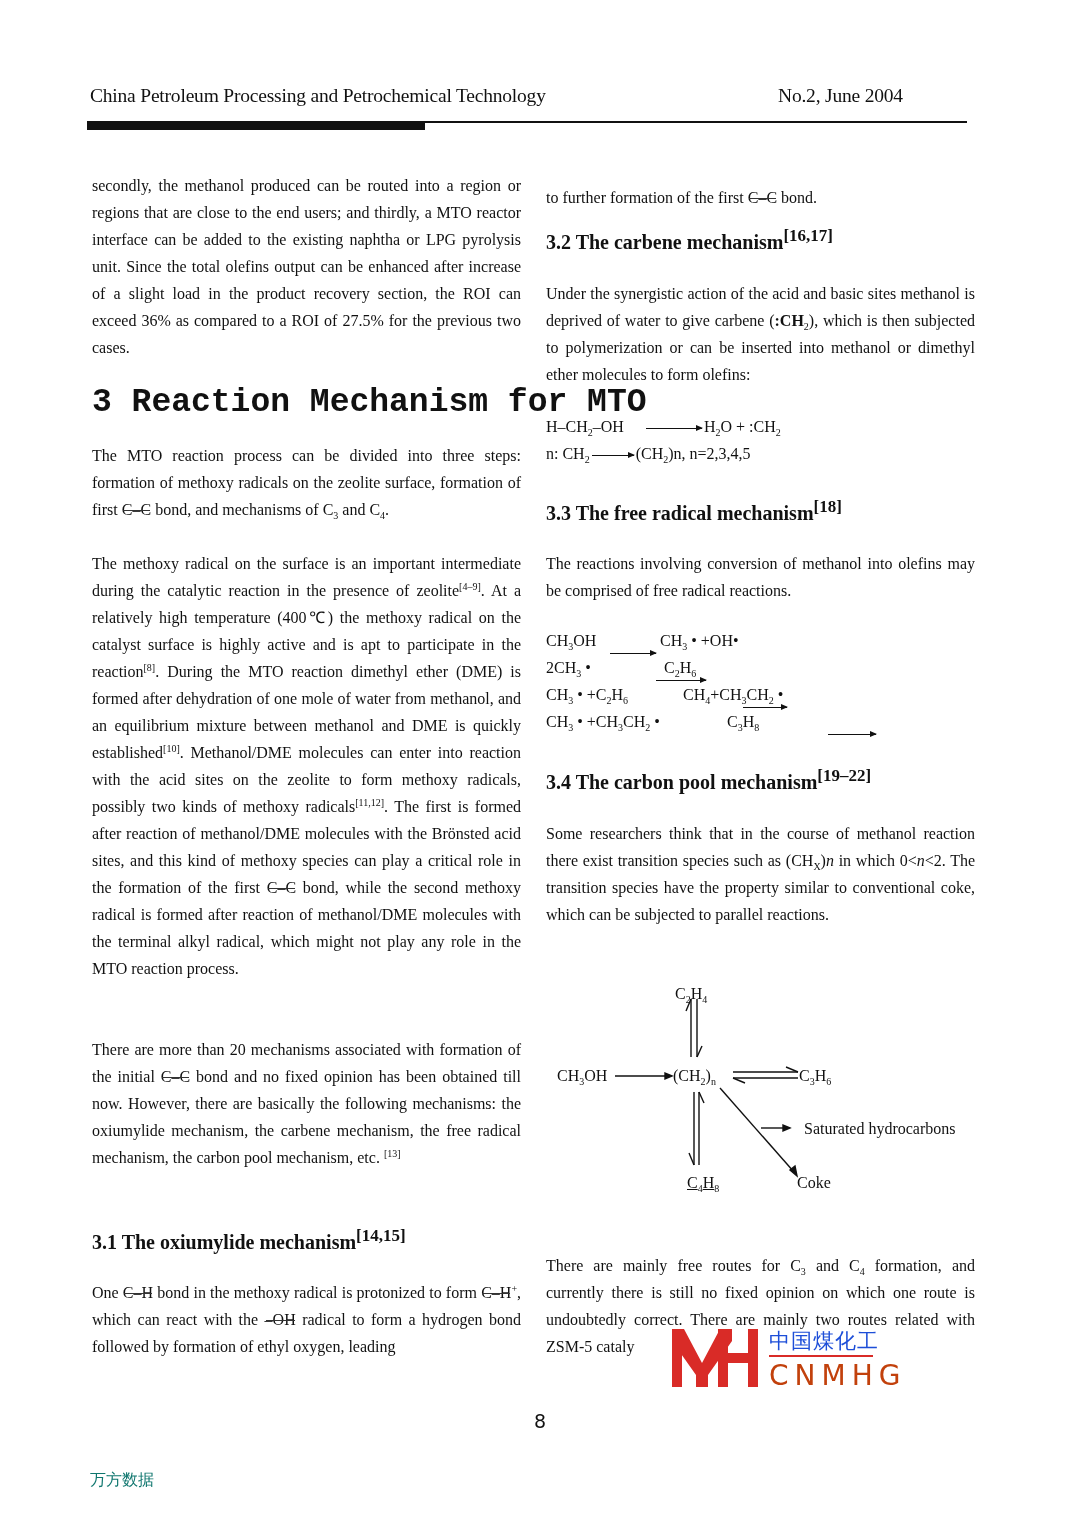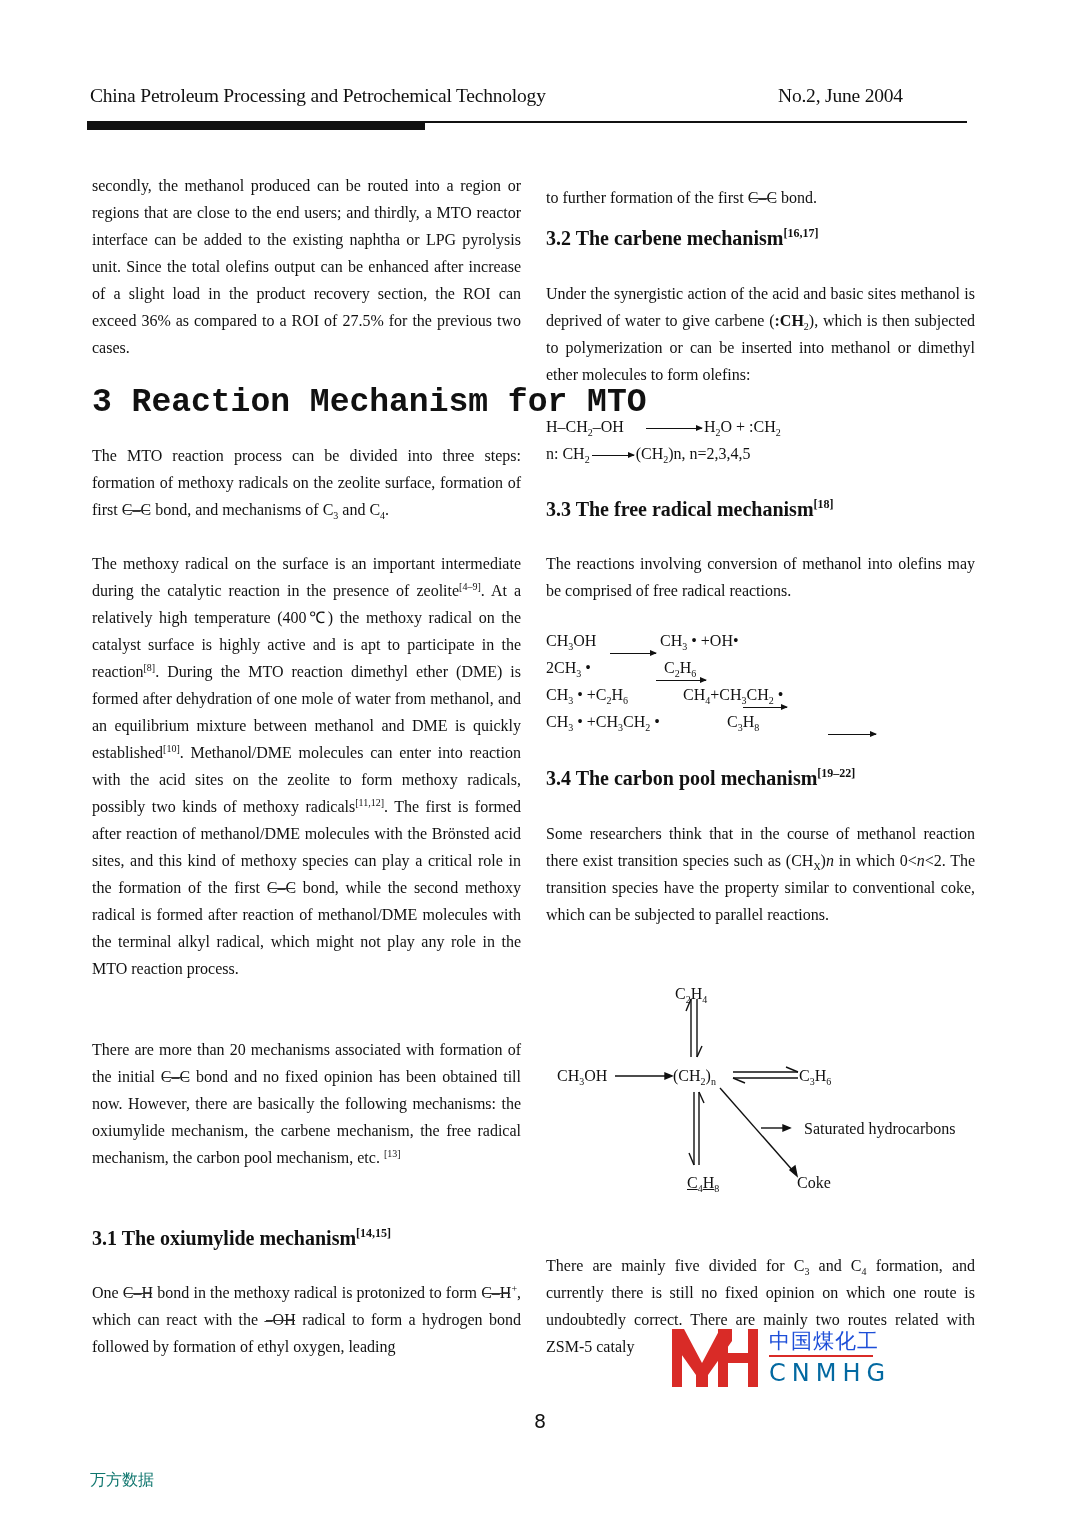--- a/index.html
+++ b/index.html
@@ -8,21 +8,21 @@
   .abs { position: absolute; }
   .hdr { font-size: 19.5px; top: 85px; letter-spacing: -0.2px; }
   .rule-thin { position: absolute; left: 87px; top: 121px; width: 880px; height: 2px; background: #111; }
   .rule-thick { position: absolute; left: 87px; top: 121px; width: 338px; height: 9px; background: #111; }
   .col { position: absolute; font-size: 16px; line-height: 27px; text-align: justify; }
   .col p { margin: 0; }
   .left { left: 92px; width: 429px; }
   .right { left: 546px; width: 429px; }
   h2 { position: absolute; margin: 0; font-size: 33px; font-weight: bold; font-family: Liberation Mono, monospace; }
   h3 { position: absolute; margin: 0; font-size: 20px; font-weight: bold; font-family: "Liberation Serif", serif; }
-  h3 sup { font-size: 12px; vertical-align: 8px; }
+  h3 sup { font-size: 17px; vertical-align: 8px; }
   sup.ref { font-size: 10px; vertical-align: 6px; line-height: 0; }
   sub { font-size: 10px; vertical-align: -4px; line-height: 0; }
   .bond { position: relative; display: inline-block; }
   .bond::after { content: ""; position: absolute; left: 1px; right: 1px; top: 52%; height: 1px; background: #333; }
   .eq { position: absolute; font-size: 16px; white-space: nowrap; }
   .arrow { display: inline-block; position: relative; height: 1px; background: #111; vertical-align: middle; margin: 0 2px; }
   .arrow::after { content: ""; position: absolute; right: -1px; top: -3px; border-left: 7px solid #111; border-top: 3.5px solid transparent; border-bottom: 3.5px solid transparent; }
   .pagenum { position: absolute; left: 534px; top: 1410px; font-family: "DejaVu Sans", sans-serif; font-size: 19px; }
   .footer { position: absolute; left: 90px; top: 1470px; font-family: "DejaVu Sans", sans-serif; font-size: 16px; color: #0f766e; }
   .logo { position: absolute; left: 670px; top: 1327px; width: 220px; height: 62px; }
@@ -124,33 +124,33 @@
   <div class="diag-label" style="left:675px; top:985px;"><span>C</span><sub>2</sub><span>H</span><sub>4</sub></div>
   <div class="diag-label" style="left:557px; top:1067px;"><span>CH</span><sub>3</sub><span>OH</span></div>
   <div class="diag-label" style="left:673px; top:1067px;"><span>(CH</span><sub>2</sub><span>)</span><sub>n</sub></div>
   <div class="diag-label" style="left:799px; top:1067px;"><span>C</span><sub>3</sub><span>H</span><sub>6</sub></div>
   <div class="diag-label" style="left:804px; top:1120px;">Saturated hydrocarbons</div>
   <div class="diag-label" style="left:687px; top:1174px;text-decoration:underline;"><span>C</span><sub>4</sub><span>H</span><sub>8</sub></div>
   <div class="diag-label" style="left:797px; top:1174px;">Coke</div>
 </div>
 
 <div class="col right" style="top:1252px;">
-  <p><span>There are mainly five divided for C</span><sub>3</sub><span> and C</span><sub>4</sub><span> formation, and currently there is still no fixed opinion on which one route is undoubtedly correct.  There are mainly two routes related with ZSM-5 cataly</span></p>
+  <p><span>There are mainly free routes for C</span><sub>3</sub><span> and C</span><sub>4</sub><span> formation, and currently there is still no fixed opinion on which one route is undoubtedly correct.  There are mainly two routes related with ZSM-5 cataly</span></p>
 </div>
 
 <div class="logo">
   <svg width="90" height="58" style="position:absolute; left:2px; top:2px;">
     <g fill="#d92b27">
       <rect x="0" y="0" width="10" height="58"></rect>
       <polygon points="0,0 12,0 30,34 48,0 60,0 60,12 36,46 24,46 0,12"></polygon>
       <rect x="24" y="38" width="12" height="20"></rect>
       <rect x="46" y="0" width="10" height="58"></rect>
       <rect x="76" y="0" width="10" height="58"></rect>
       <rect x="46" y="24" width="40" height="10"></rect>
     </g>
   </svg>
   <div style="position:absolute; left:99px; top:0px; font-family:'DejaVu Sans',sans-serif; font-size:21px; color:#1d4ed8; letter-spacing:1px;">中国煤化工</div>
   <div style="position:absolute; left:99px; top:28px; width:104px; height:2px; background:#d92b27;"></div>
-  <div style="position:absolute; left:99px; top:32px; font-family:'DejaVu Sans',sans-serif; font-size:24px; color:#0369a1; letter-spacing:6px;">CNMHG</div>
+  <div style="position:absolute; left:99px; top:32px; font-family:'DejaVu Sans',sans-serif; font-size:28px; color:#c2410c; letter-spacing:6px;">CNMHG</div>
 </div>
 
 <div class="pagenum">8</div>
 <div class="footer">万方数据</div>
 
 </body></html>

